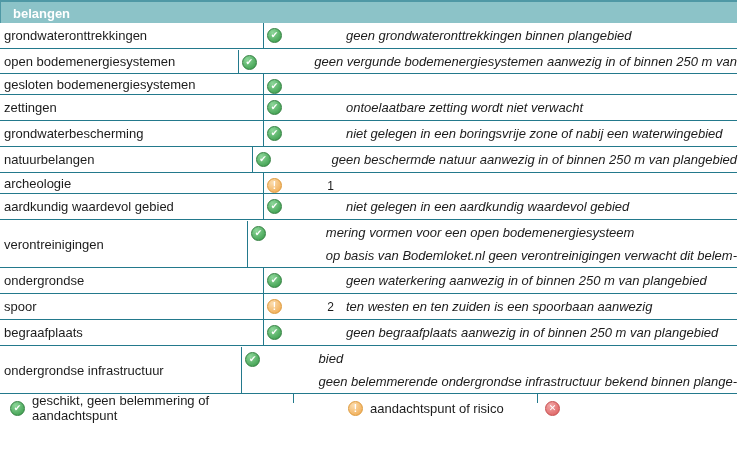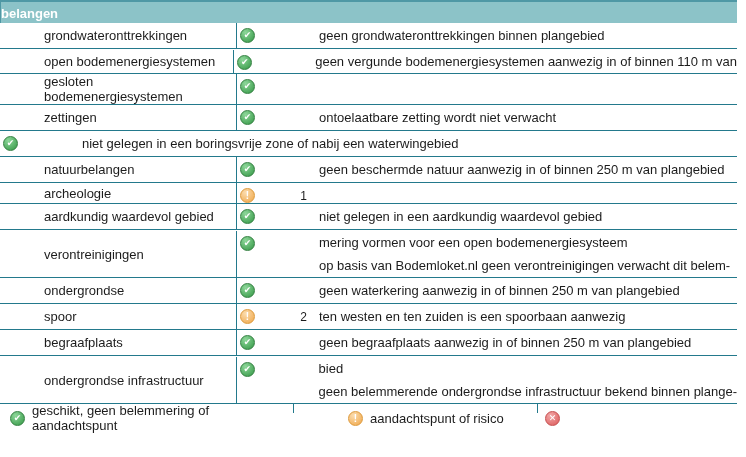--- a/index.html
+++ b/index.html
@@ -7,34 +7,34 @@
   .page { width:746px; height:457px; background:#fff; overflow:hidden; position:relative; }
   .report { width:737px; }
 
   
   .table-header {
     height:23px; line-height:23px;
     background:var(--header-bg);
     border-top:2px solid var(--header-top);
     border-left:1px solid var(--header-top);
     color:#ffffff; font-weight:bold; font-size:13px;
-    padding-left:0; box-sizing:border-box;
+    padding-left:12px; box-sizing:border-box;
   }
 
   
   .row { display:flex; border-bottom:1px solid var(--divider); box-sizing:border-box; }
   .cell-label {
-    width:215px; box-sizing:border-box; padding-left:22px; padding-right:4px;
+    width:264px; box-sizing:border-box; padding-left:4px; padding-right:4px;
     border-right:1px solid var(--divider);
-    display:flex; align-items:center; font-size:13px;margin-left:22px;
+    display:flex; align-items:center; font-size:13px;
   }
   .cell-status { width:44px; box-sizing:border-box; padding:5px 0 0 3px; display:flex; align-items:flex-start; }
   .cell-note { width:26px; box-sizing:border-box; text-align:right; font-size:12px; padding-top:6px; }
   .cell-desc { flex:1; box-sizing:border-box; padding-left:12px; font-size:13px; }
-  .desc-line { line-height:25px; white-space:nowrap; }
+  .desc-line { line-height:25px; white-space:nowrap;font-style:italic; }
   .row.multi .desc-line { line-height:23px; }
   .row.multi { padding-top:1px; }
 
   
   .status-icon {
     width:15px; height:15px; border-radius:50%;
     display:flex; align-items:center; justify-content:center;
     color:#fff; font-weight:bold; font-size:9px; line-height:15px;
     box-sizing:border-box; flex:0 0 auto;
   }
@@ -77,21 +77,21 @@
         </div>
         <div class="row multi">
           <div class="cell-label">open bodemenergiesystemen</div>
           <div class="cell-status">
             <span class="status-icon ok">
               <span class="glyph">✔</span>
             </span>
           </div>
           <div class="cell-note"></div>
           <div class="cell-desc">
-            <div class="desc-line">geen vergunde bodemenergiesystemen aanwezig in of binnen 110 m van</div>
+            <div class="desc-line">geen vergunde bodemenergiesystemen aanwezig in of binnen 250 m van</div>
           </div>
         </div>
         <div class="row">
           <div class="cell-label">gesloten bodemenergiesystemen</div>
           <div class="cell-status">
             <span class="status-icon ok">
               <span class="glyph">✔</span>
             </span>
           </div>
           <div class="cell-note"></div>
@@ -102,20 +102,21 @@
             <span class="status-icon ok">
               <span class="glyph">✔</span>
             </span>
           </div>
           <div class="cell-note"></div>
           <div class="cell-desc">
             <div class="desc-line">ontoelaatbare zetting wordt niet verwacht</div>
           </div>
         </div>
         <div class="row">
+          <div class="cell-label">grondwaterbescherming</div>
           <div class="cell-status">
             <span class="status-icon ok">
               <span class="glyph">✔</span>
             </span>
           </div>
           <div class="cell-note"></div>
           <div class="cell-desc">
             <div class="desc-line">niet gelegen in een boringsvrije zone of nabij een waterwingebied</div>
           </div>
         </div>

